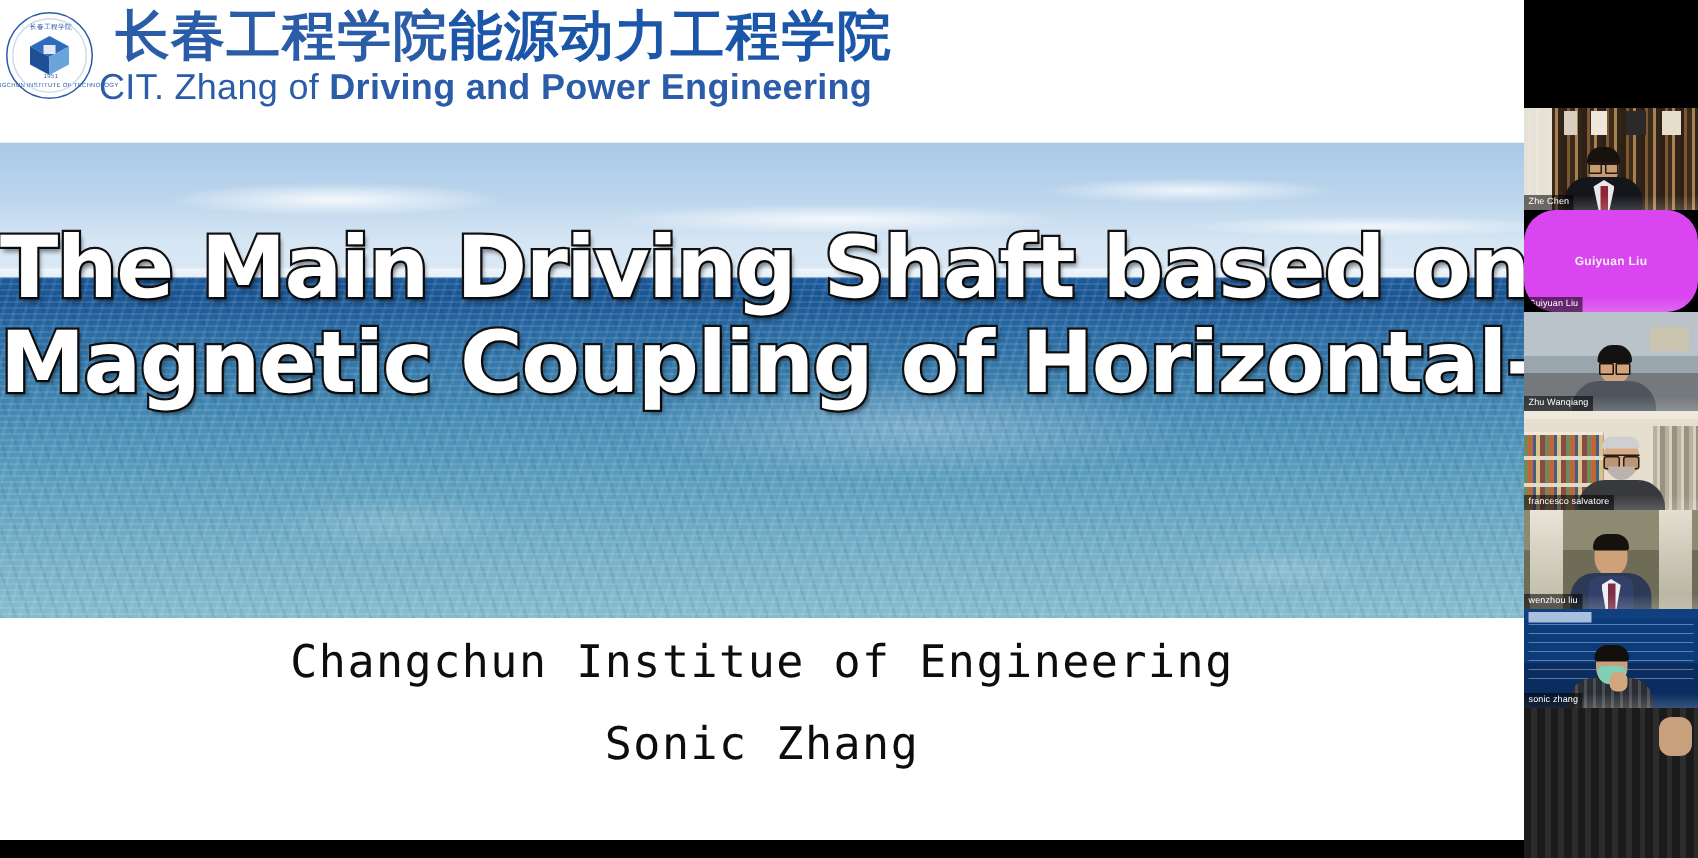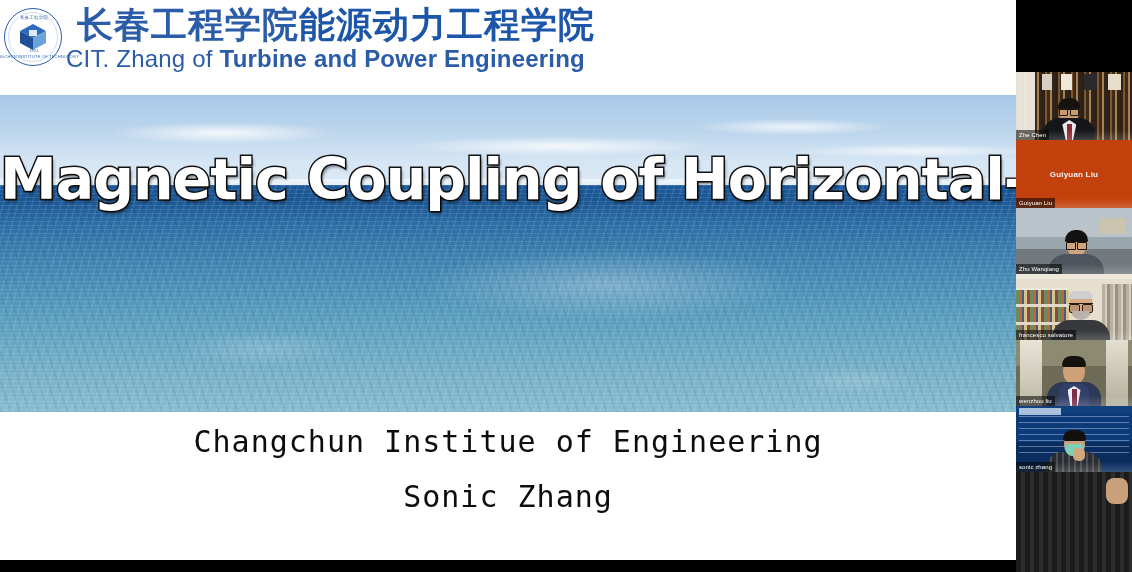--- a/index.html
+++ b/index.html
@@ -160,21 +160,21 @@
   .t1 .head { position:absolute; left:50%; top:0; width:20px; height:23px; margin-left:-10px; border-radius:48% 48% 44% 44%; background:#c89a72; }
   .t1 .hair { position:absolute; left:50%; top:-2px; width:22px; height:12px; margin-left:-11px; border-radius:11px 11px 3px 3px; background:#17120e; }
   .t1 .glasses { position:absolute; left:50%; top:8px; width:20px; height:5px; margin-left:-10px; border-top:1.6px solid #201a15; }
   .t1 .glasses::before,.t1 .glasses::after{content:"";position:absolute;top:0;width:7px;height:5px;border:1.3px solid #201a15;border-radius:1px;}
   .t1 .glasses::before{left:0;} .t1 .glasses::after{right:0;}
   .t1 .body { position:absolute; left:50%; bottom:0; width:52px; height:22px; margin-left:-26px; border-radius:16px 16px 0 0; background:#15161c; }
   .t1 .shirt { position:absolute; left:50%; bottom:0; width:14px; height:20px; margin-left:-7px; background:#e8e8ea; clip-path:polygon(50% 0,100% 22%,76% 100%,24% 100%,0 22%); }
   .t1 .tie { position:absolute; left:50%; bottom:0; width:5px; height:16px; margin-left:-2.5px; background:#8e2631; }
 
   
-  .t2 { top:140px; height:68px; background:#c2410c; }
+  .t2 { top:140px; height:68px; background:#d946ef;border-radius:21px; }
   .t2 .center-name {
     position:absolute; left:0; right:0; top:50%; transform:translateY(-50%);
     text-align:center; color:#f2f2f2; font-size:8px; font-weight:bold;
     letter-spacing:.2px;
   }
 
   
   .t3 { top:208px; height:66px; background:#8d9aa4; }
   .t3 .bg {
     position:absolute; inset:0;
@@ -303,33 +303,34 @@
             <polygon points="15,2 28,9 15,16 2,9" fill="#2f6bbd"></polygon>
             <polygon points="2,9 15,16 15,28 2,21" fill="#1f4f94"></polygon>
             <polygon points="28,9 28,21 15,28 15,16" fill="#6ba3db"></polygon>
             <rect x="11" y="8" width="8" height="6" fill="#ffffff" opacity=".85"></rect>
           </svg>
         </div>
       </div>
 
       <div class="wordmark">
         <div class="wm-cn"><span>长春工程学院</span><span class="part2">能源动力工程学院</span></div>
-        <div class="wm-en"><span>CIT. Zhang of </span><b>Turbine and Power Engineering</b></div>
+        <div class="wm-en"><span>CIT. Zhang of </span><b>Driving and Power Engineering</b></div>
       </div>
 
     </div>
 
     <div class="ocean">
       <div class="sky"></div>
       <div class="clouds"></div>
       <div class="horizon-glow"></div>
       <div class="sea"></div>
     </div>
 
     <div class="slide-title">
+      <span class="ln">The Main Driving Shaft based on</span>
       <span class="ln">Magnetic Coupling of Horizontal-axis</span>
     </div>
 
     <div class="slide-footer">
       <div class="line sf-org">Changchun Institue of Engineering</div>
       <div class="line sf-name">Sonic Zhang</div>
     </div>
 
   </div>
 

